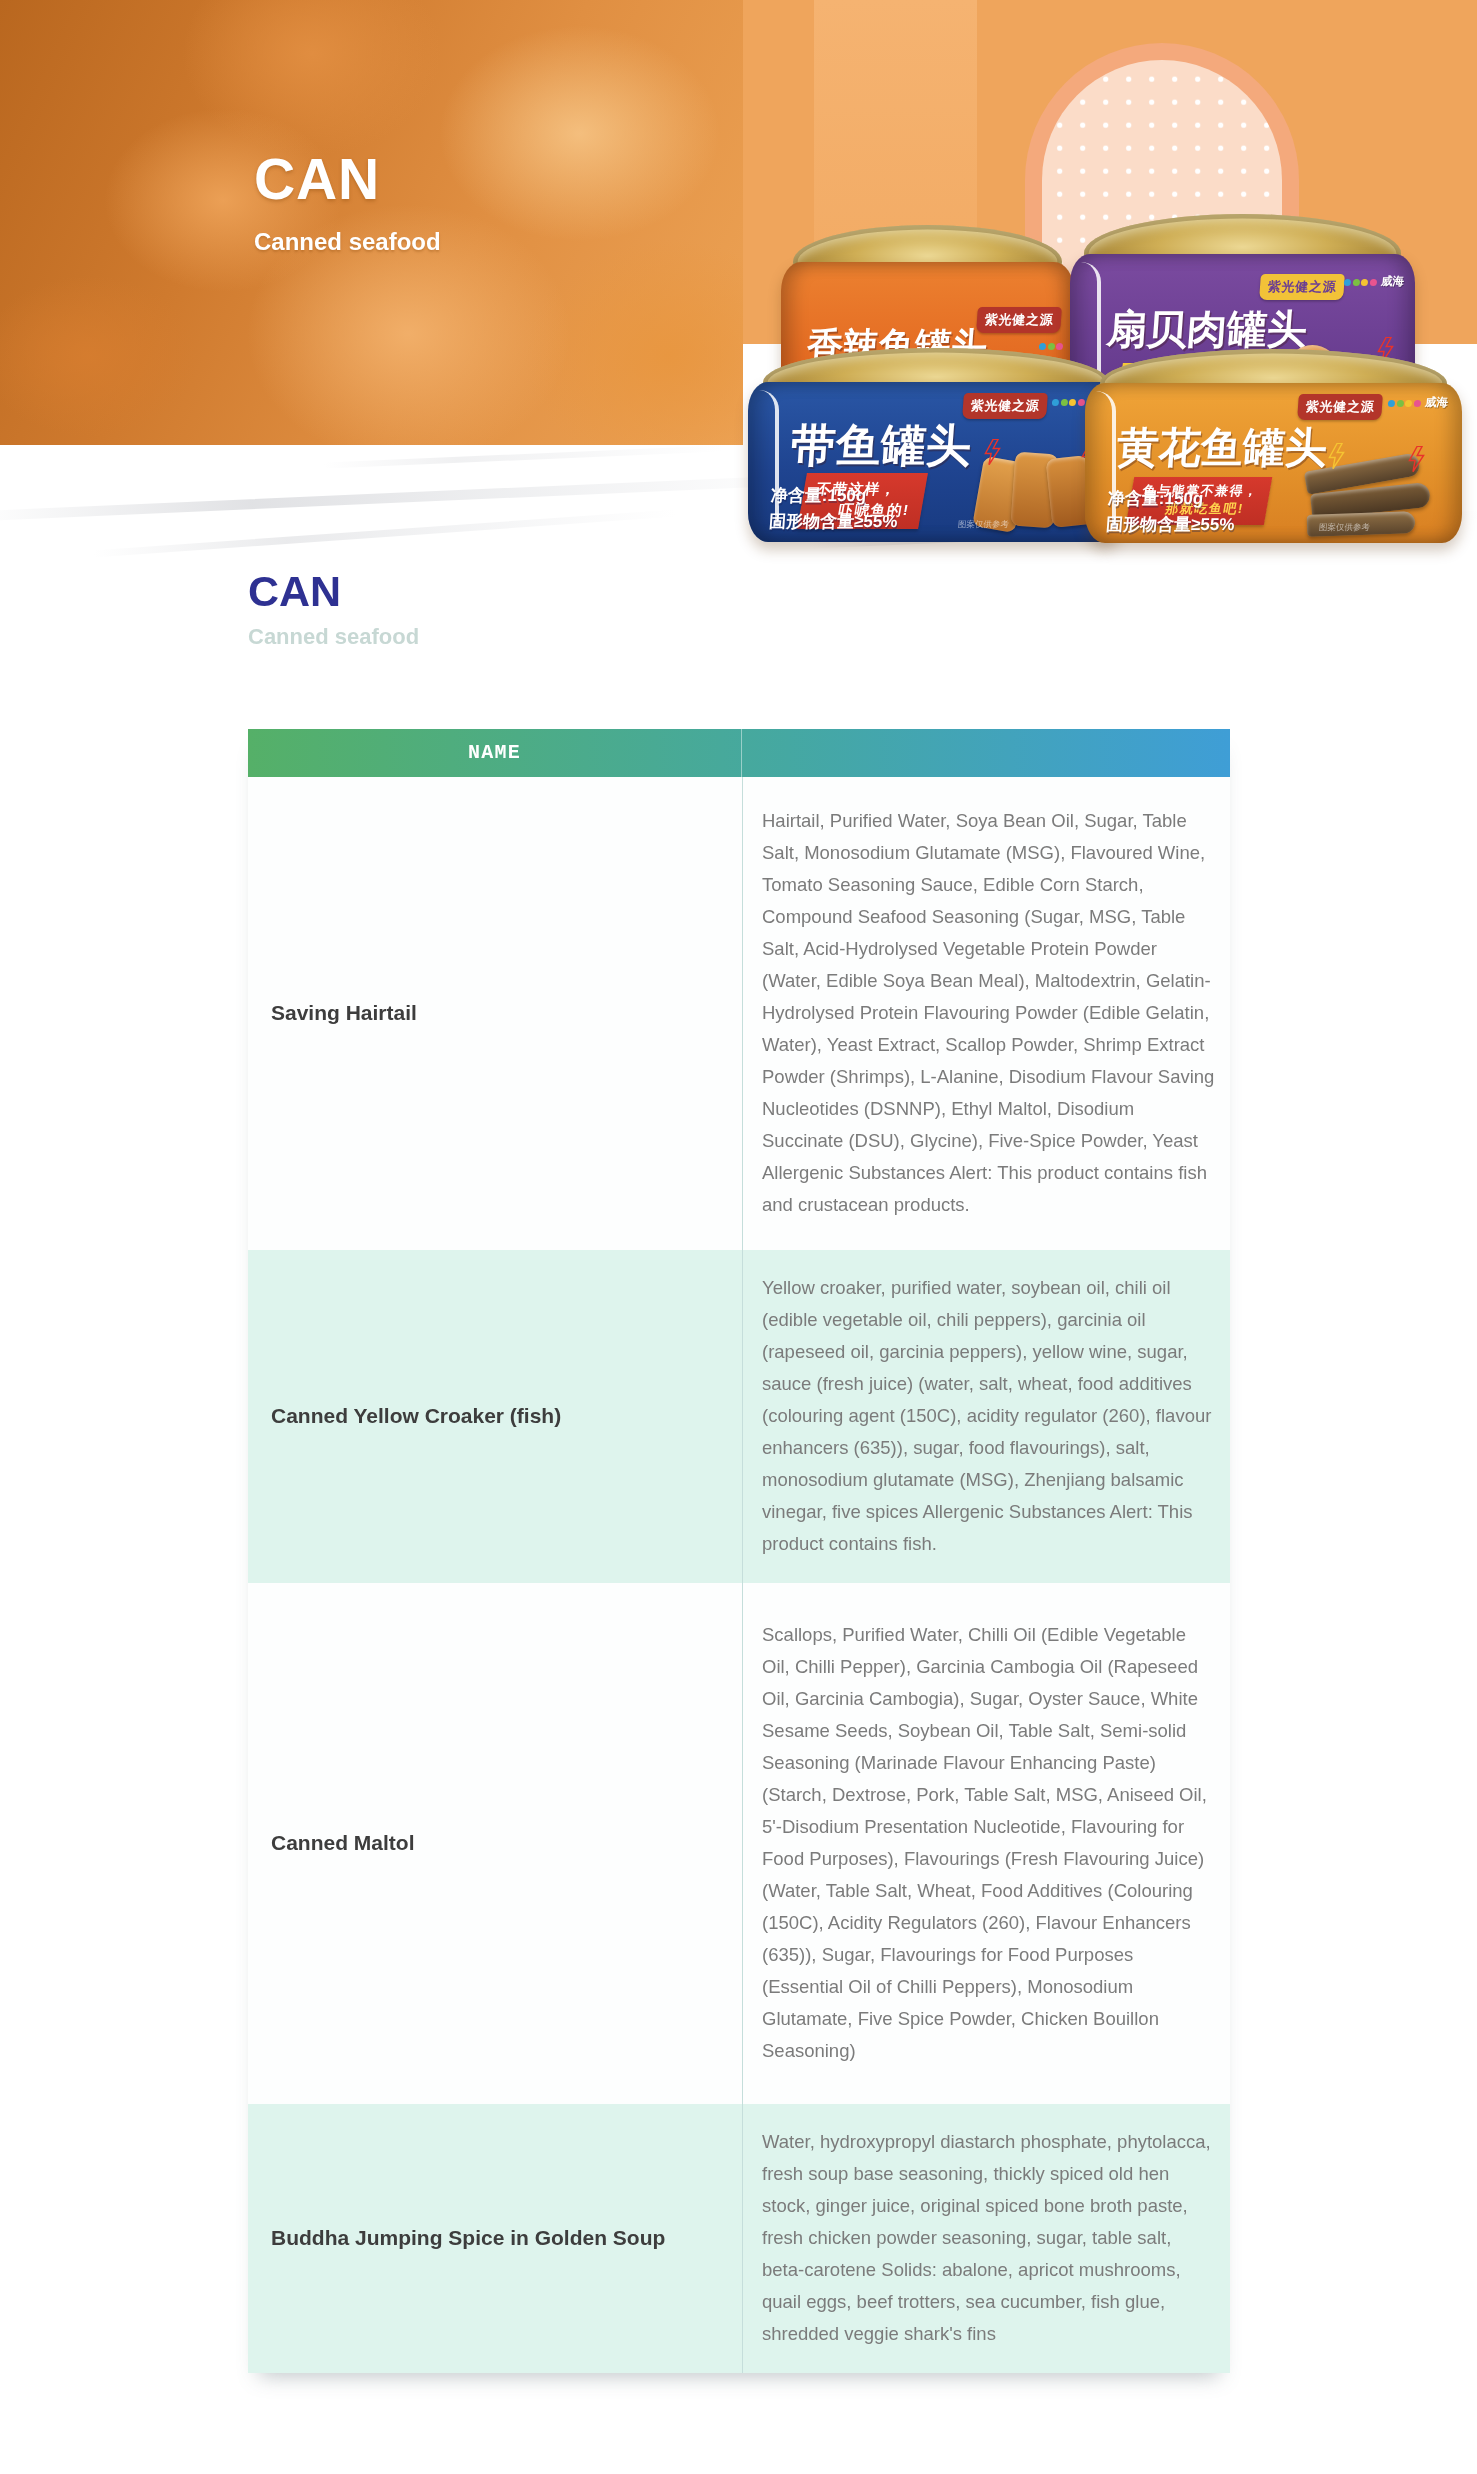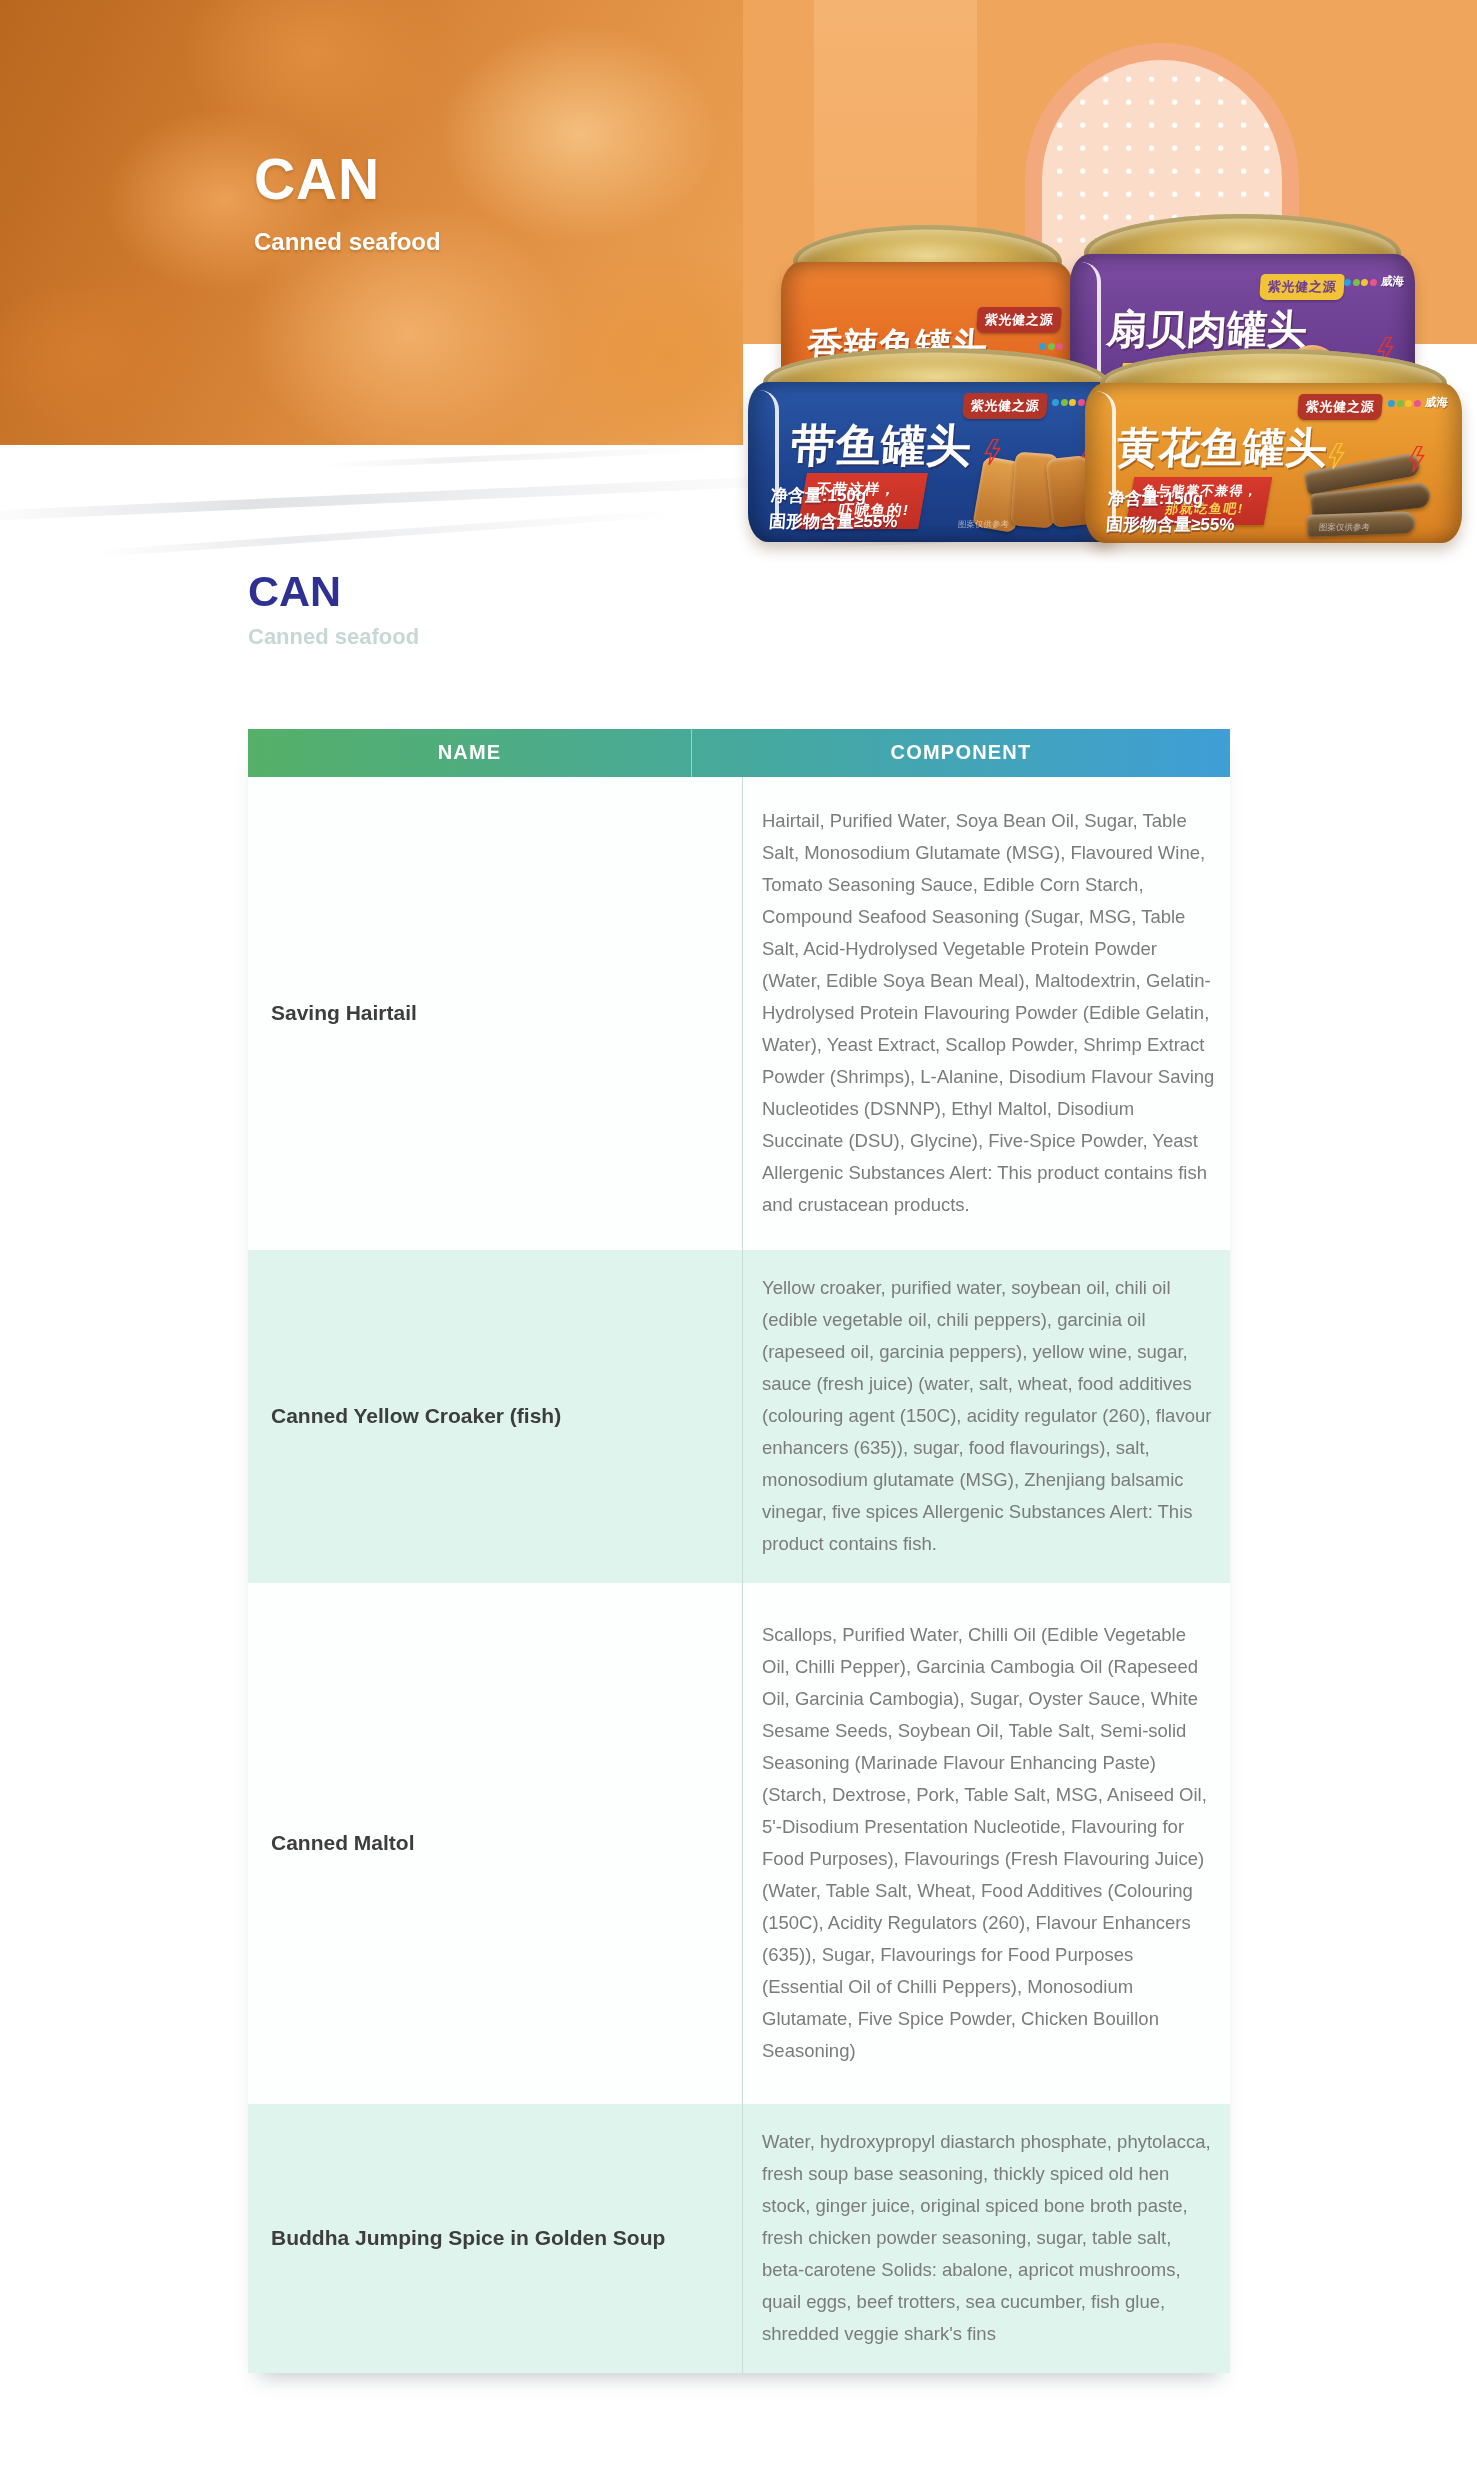--- a/index.html
+++ b/index.html
@@ -82,21 +82,21 @@
 
   
   .content { position:absolute; left:248px; top:570px; width:982px; }
   .sec-title { font-size:43px; font-weight:bold; color:#2e3192; line-height:43px; }
   .sec-sub { margin-top:10.8px; font-size:22px; font-weight:bold; color:#c7d8d4; }
 
   .ds-table { margin-top:79px; width:982px; box-shadow:0 14px 20px -10.8px rgba(110,125,130,.45); }
   .t-header { display:flex; height:48px; background:linear-gradient(90deg,#55b068 0%,#45a8a2 55%,#3f9ed6 100%); }
   .t-header .hcell { display:flex; align-items:center; justify-content:center;
     color:#fff; font-weight:bold; font-size:20px; letter-spacing:1.2px; }
-  .hc-name { width:444px; border-right:1.5px solid rgba(255,255,255,.45); }
+  .hc-name { width:494px; border-right:1.5px solid rgba(255,255,255,.45);font-family:Liberation Mono, monospace; }
   .hc-comp { flex:1; }
   .t-row { display:flex; }
   .row-white { background:#fdfefe; } .row-mint { background:#def4ed; }
   .r0 { min-height:473px; } .r1 { min-height:333px; } .r2 { min-height:521px; } .r3 { min-height:269px; }
   .cell-name { width:494px; display:flex; align-items:center; padding-left:23px;
     font-size:21px; font-weight:bold; color:#3d3d3d; }
   .cell-comp { flex:1; display:flex; align-items:center; border-left:1.5px solid #c5dedb;
     padding:18.5px 15.4px 18.5px 19px; }
   .comp-text { font-size:18.5px; line-height:32px; color:#7b7b7b; }
 </style>
@@ -248,21 +248,20 @@
   </div>
 </div>
 
 <div class="content">
   <div class="sec-title">CAN</div>
   <div class="sec-sub">Canned seafood</div>
 
   <div class="ds-table">
     <div class="t-header">
       <div class="hcell hc-name">NAME</div>
-      <div class="hcell hc-comp">COMPONENT</div>
     </div>
 
     <div class="t-row row-white r0">
       <div class="cell-name">Saving Hairtail</div>
       <div class="cell-comp">
           <p class="comp-text">Hairtail, Purified Water, Soya Bean Oil, Sugar, Table Salt, Monosodium Glutamate (MSG), Flavoured Wine, Tomato Seasoning Sauce, Edible Corn Starch, Compound Seafood Seasoning (Sugar, MSG, Table Salt, Acid-Hydrolysed Vegetable Protein Powder (Water, Edible Soya Bean Meal), Maltodextrin, Gelatin-Hydrolysed Protein Flavouring Powder (Edible Gelatin, Water), Yeast Extract, Scallop Powder, Shrimp Extract Powder (Shrimps), L-Alanine, Disodium Flavour Saving Nucleotides (DSNNP), Ethyl Maltol, Disodium Succinate (DSU), Glycine), Five-Spice Powder, Yeast  Allergenic Substances Alert: This product contains fish and crustacean products.</p>
         </div>
     </div>
 
     <div class="t-row row-mint r1">

